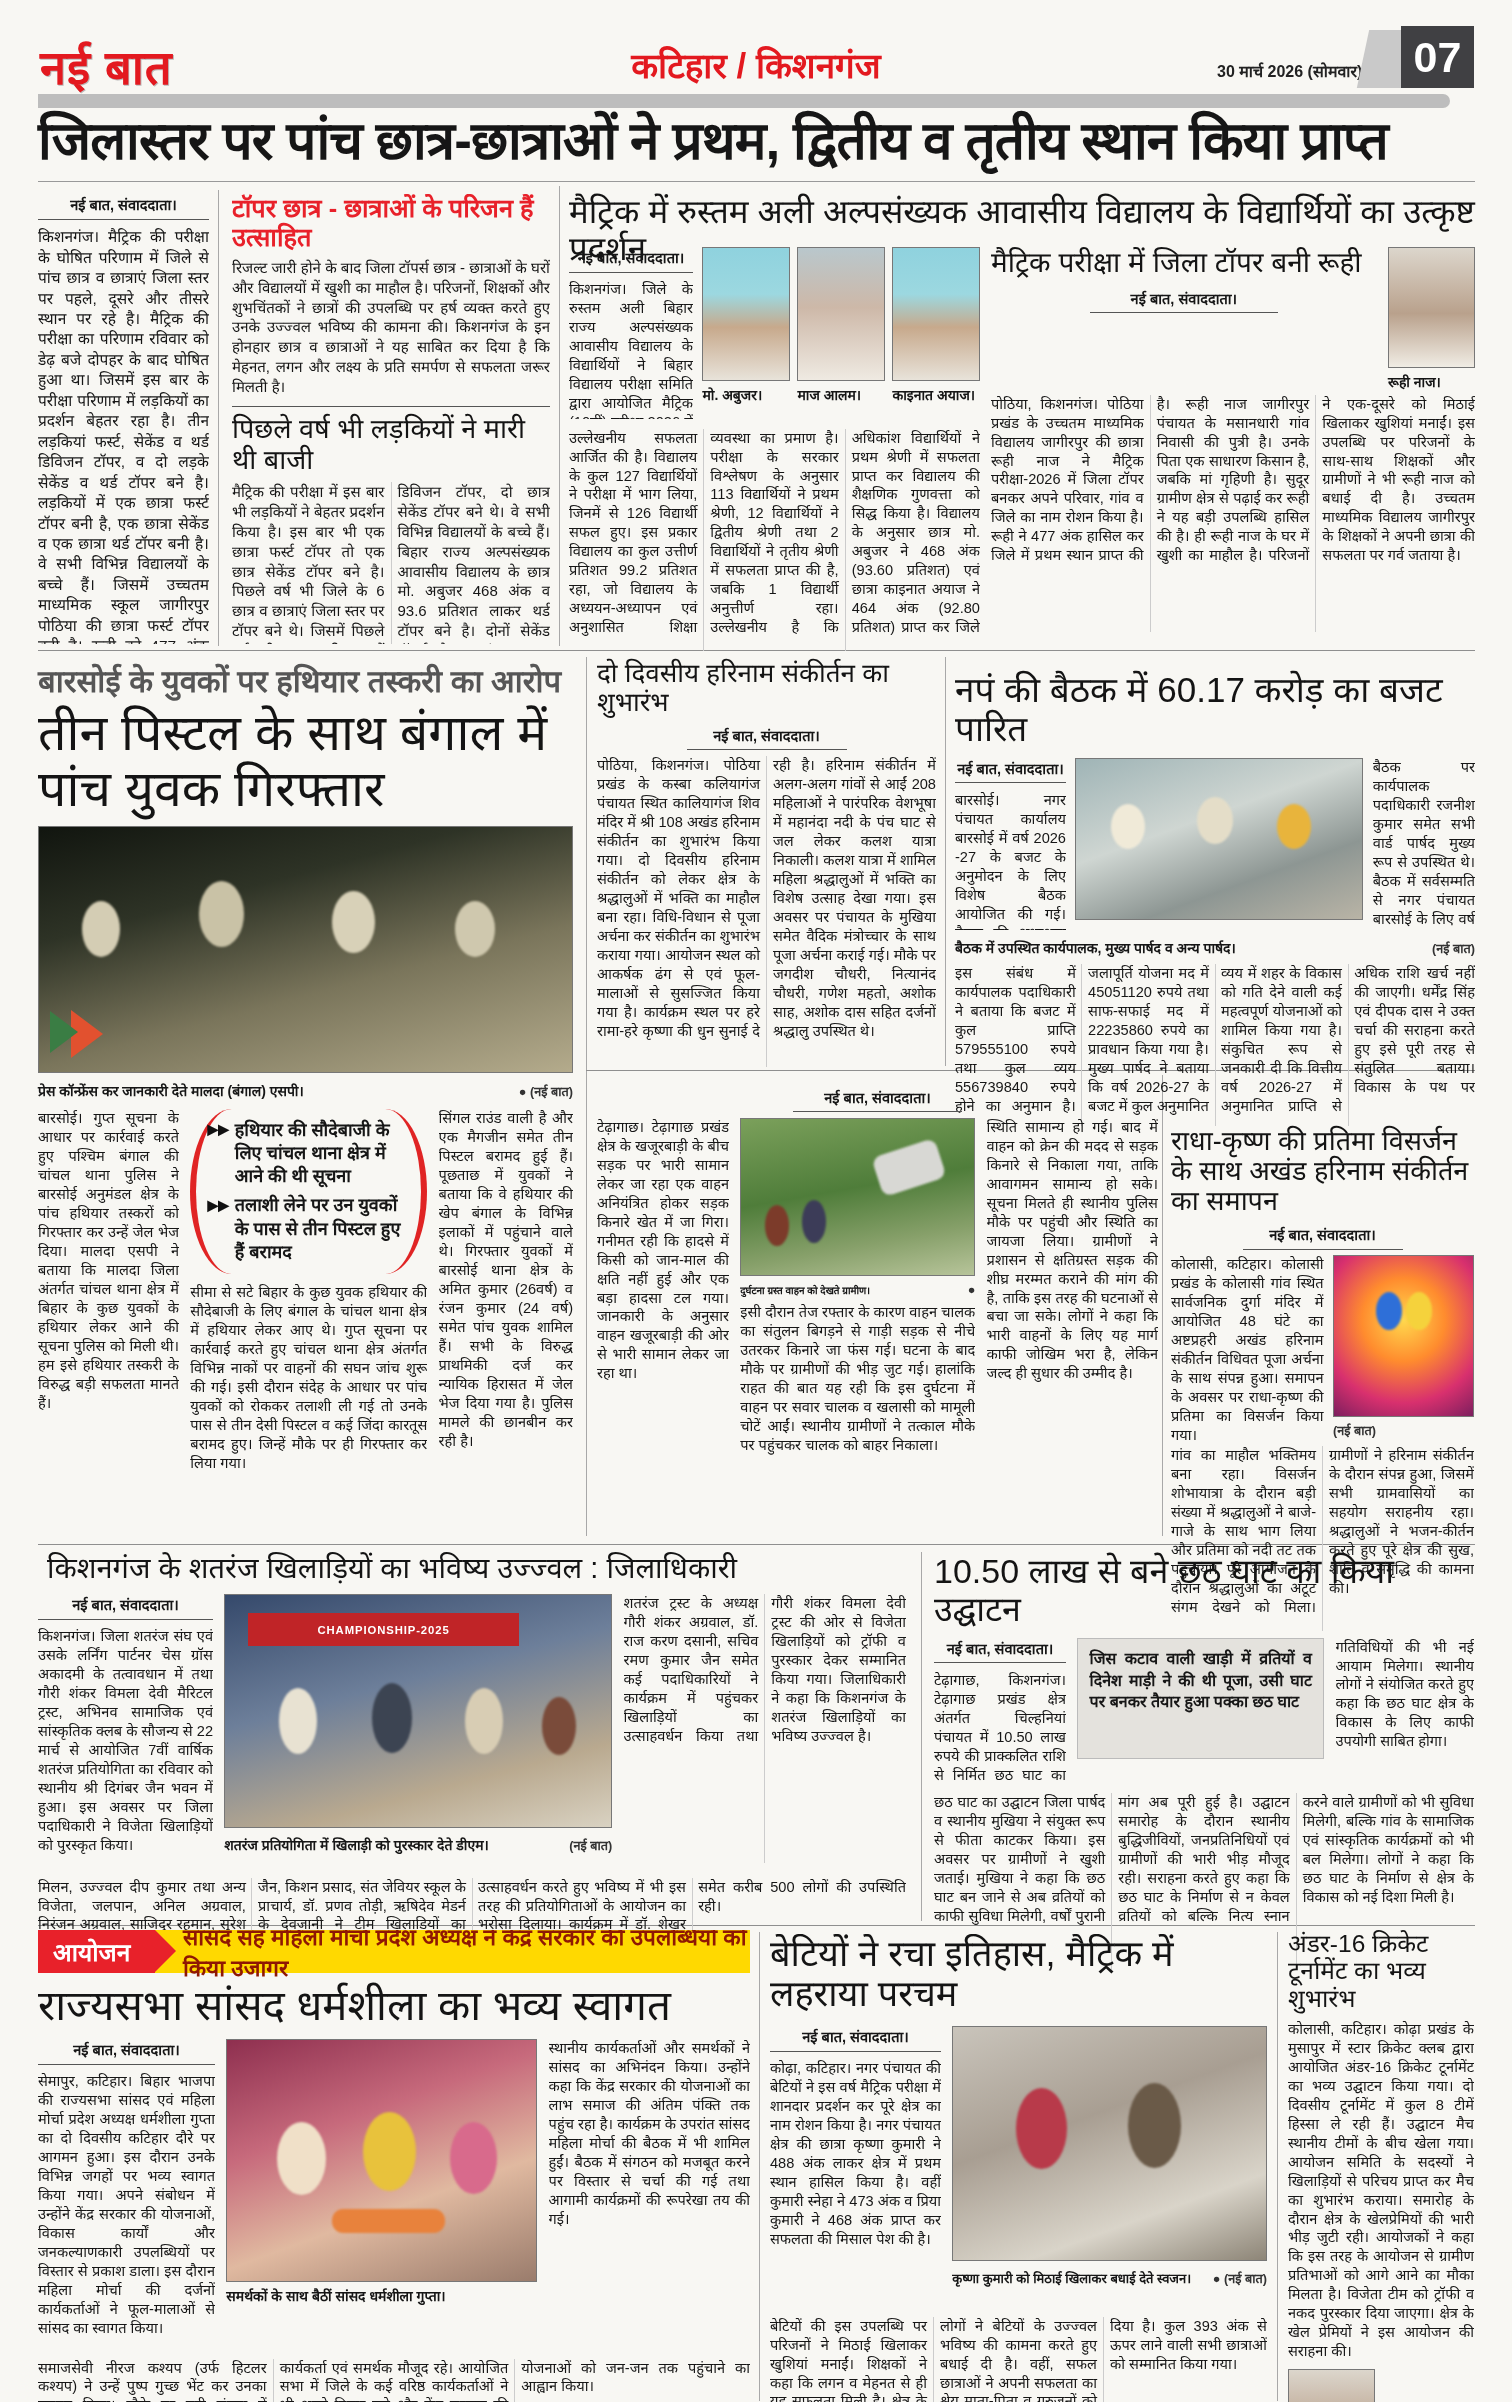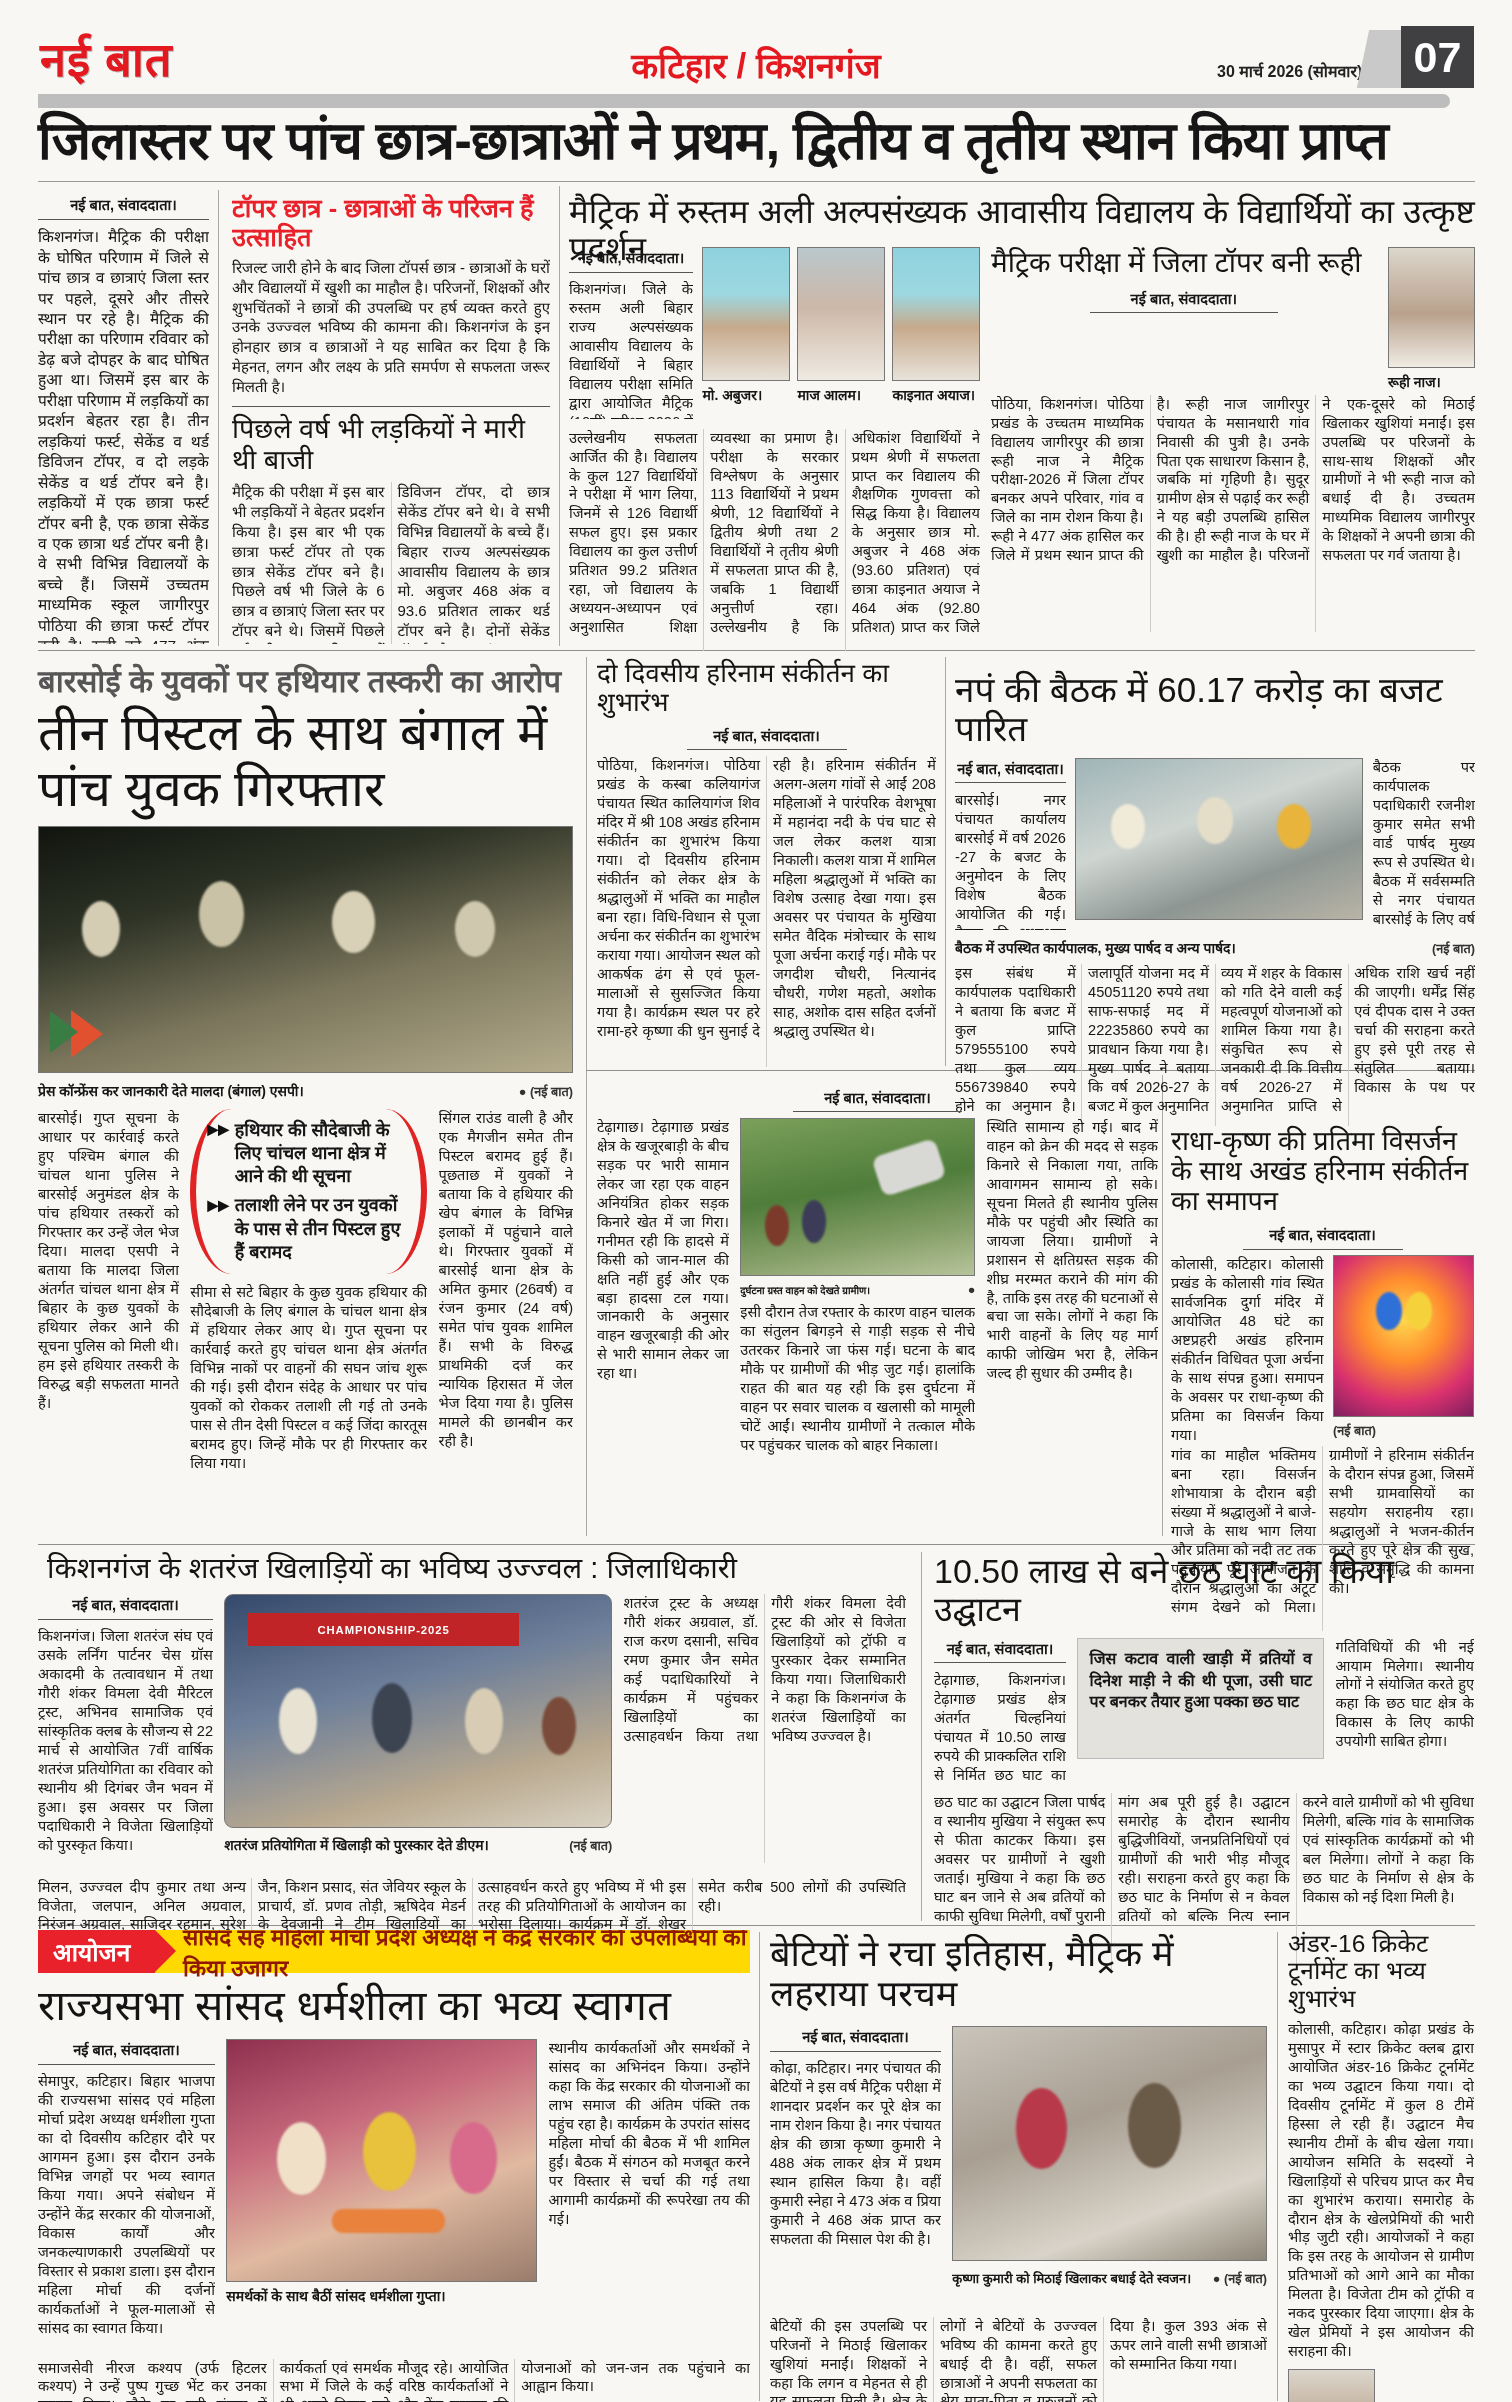--- a/index.html
+++ b/index.html
@@ -33,21 +33,21 @@
   .photo{border:0.9px solid #777;box-sizing:border-box;position:relative;overflow:hidden;}
   .cap{font-size:14px;font-weight:bold;margin-top:3.8px;}
   .caprow{display:flex;justify-content:space-between;align-items:baseline;margin-top:3.8px;}
   .credit{font-size:12.7px;font-weight:bold;color:#333;white-space:nowrap;}
   .ph-portrait{background:linear-gradient(180deg,#8fd2de 0%,#9cd8e0 35%,#c7a98c 60%,#e8e3da 100%);}
   .ph-portrait2{background:linear-gradient(180deg,#b9c7cc 0%,#cdb8a8 45%,#efeae2 100%);}
   .ph-police{background:linear-gradient(165deg,#11150f 0%,#2e3326 30%,#7a755b 62%,#b4ab8c 100%);}
   .ph-meeting{background:linear-gradient(160deg,#9fb4b6 0%,#cfd6d2 40%,#8d9693 70%,#b9b4a6 100%);}
   .ph-field{background:linear-gradient(170deg,#7ba05b 0%,#4f7d3a 45%,#87a06a 75%,#b7c49a 100%);}
   .ph-deity{background:radial-gradient(circle at 50% 40%,#ffd84d 0%,#ff8c2e 35%,#d8306e 70%,#7c1f5e 100%);}
-  .ph-chess{background:linear-gradient(165deg,#35496b 0%,#6d7f9a 40%,#b9a98f 75%,#d9d2c2 100%);border-radius:9px;}
+  .ph-chess{background:linear-gradient(165deg,#35496b 0%,#6d7f9a 40%,#b9a98f 75%,#d9d2c2 100%);}
   .ph-event{background:linear-gradient(160deg,#8e2f4f 0%,#c76a7c 35%,#e0b9a0 65%,#9a7c6c 100%);}
   .ph-indoor{background:linear-gradient(160deg,#c9c4bb 0%,#a89e92 40%,#d9d4c9 75%,#8d8577 100%);}
   .ph-girl{background:linear-gradient(180deg,#dcd6cc 0%,#b9a18c 55%,#f0ece4 100%);}
   .blob{position:absolute;border-radius:50%;filter:blur(0.9px);}
   .flag-tri{position:absolute;width:0;height:0;border-style:solid;}
   .banner-red{position:absolute;left:6%;top:8%;width:70%;height:14%;background:#c02427;color:#fff;
               font-size:11.3px;font-weight:bold;display:flex;align-items:center;justify-content:center;letter-spacing:0.9px;}
   
   .hbox{border-left:6.6px solid #e02424;border-right:6.6px solid #e02424;border-radius:43px/85px;
         padding:9.4px 11.3px;font-size:18px;font-weight:bold;line-height:1.3;}
@@ -63,21 +63,21 @@
   .strip-label:after{content:"";position:absolute;right:-21px;top:0;border-top:21.7px solid transparent;
                border-bottom:21.7px solid transparent;border-left:21px solid #e8212a;z-index:2;}
   .strip-rest{flex:1;background:#ffd900;color:#8f1703;font-size:22.6px;font-weight:bold;display:flex;
               align-items:center;justify-content:center;padding-left:28px;}
 </style>
 </head>
 <body>
 
 <div class="page">
 
-  <div class="abs logo" style="left:40px;top:26px;">नई बात</div>
+  <div class="abs logo" style="left:40px;top:34px;">नई बात</div>
   <div class="abs edition" style="left:0;right:0;top:41px;">कटिहार / किशनगंज</div>
   <div class="abs m-date" style="left:1217px;top:60px;">30 मार्च 2026 (सोमवार)</div>
   <div class="pageflag"></div>
   <div class="pagebox">07</div>
   <div class="graybar"></div>
 
   <div class="abs banner" style="left:38px;top:111px;width:1437px;border-bottom:0.9px solid #999;padding-bottom:9.4px;">जिलास्तर पर पांच छात्र-छात्राओं ने प्रथम, द्वितीय व तृतीय स्थान किया प्राप्त</div>
 
   <div class="vline" style="left:218px;top:190px;height:456px;"></div>
   <div class="vline" style="left:559px;top:186px;height:460px;"></div>

